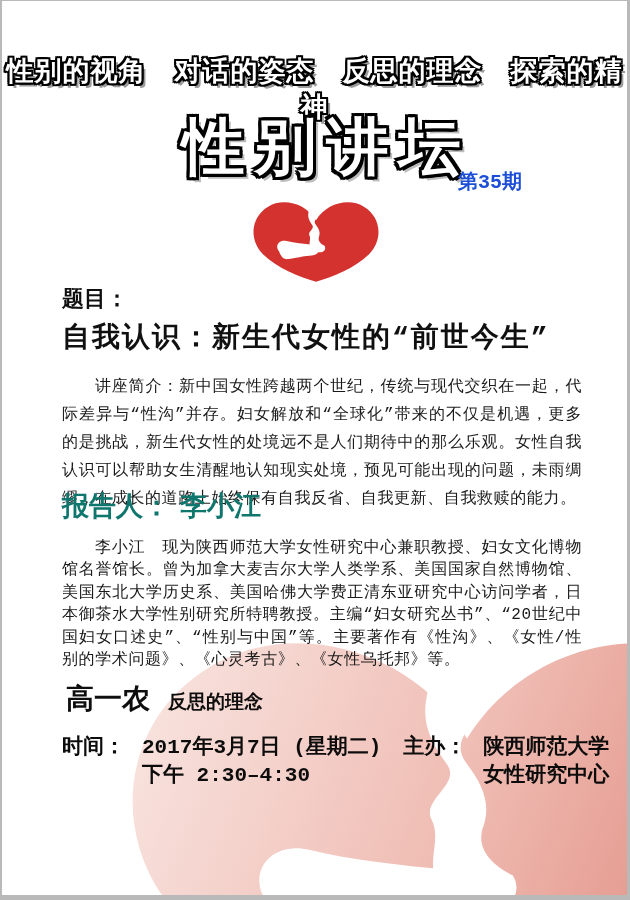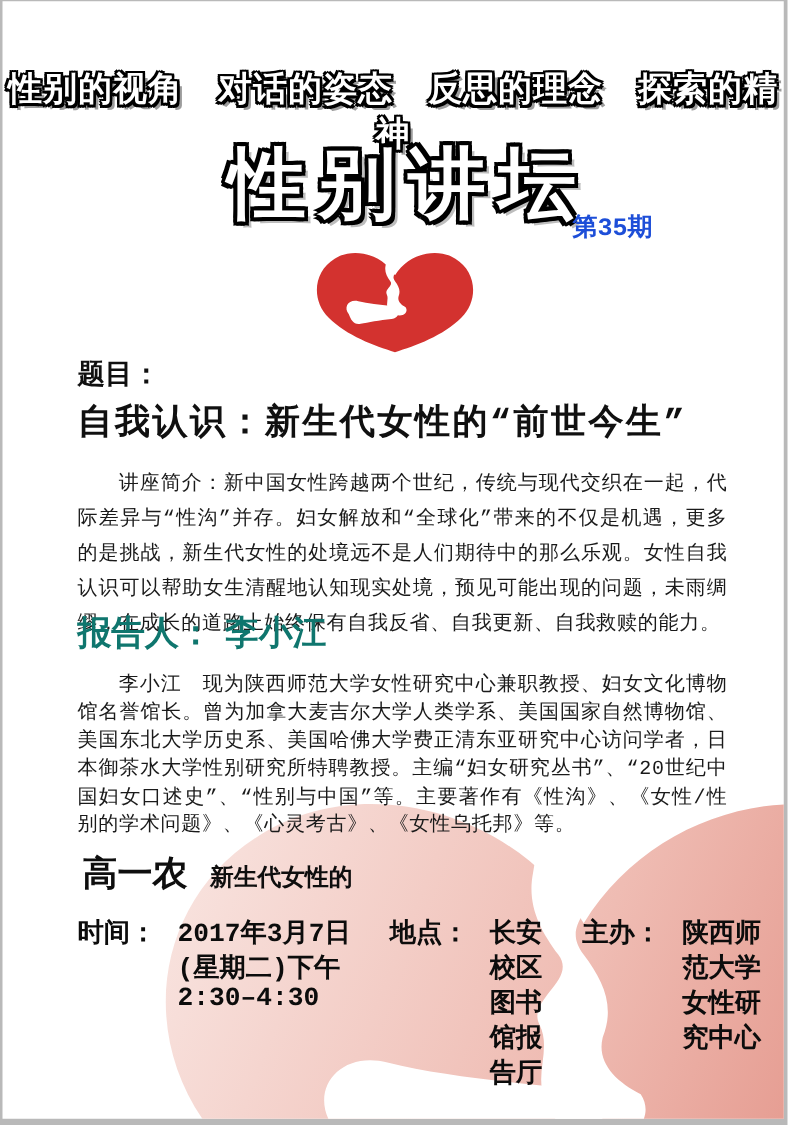--- a/index.html
+++ b/index.html
@@ -108,31 +108,27 @@
 
     <div class="speaker-row">
       <span class="label">报告人：</span>
       <span class="name">李小江</span>
     </div>
 
     <div class="bio">李小江　现为陕西师范大学女性研究中心兼职教授、妇女文化博物馆名誉馆长。曾为加拿大麦吉尔大学人类学系、美国国家自然博物馆、美国东北大学历史系、美国哈佛大学费正清东亚研究中心访问学者，日本御茶水大学性别研究所特聘教授。主编“妇女研究丛书”、“20世纪中国妇女口述史”、“性别与中国”等。主要著作有《性沟》、《女性/性别的学术问题》、《心灵考古》、《女性乌托邦》等。</div>
 
     <div class="comment-row">
       <span class="name">高一农</span>
-      <span class="title">新生代女性的</span>
+      <span class="title">反思的理念</span>
     </div>
 
     <div class="info">
       <div class="info-row">
         <span class="ilabel">时间：</span>
         <span class="ivalue">2017年3月7日 (星期二)下午 2:30–4:30</span>
-      </div>
-      <div class="info-row">
-        <span class="ilabel">地点：</span>
-        <span class="ivalue">长安校区图书馆报告厅</span>
       </div>
       <div class="info-row">
         <span class="ilabel">主办：</span>
         <span class="ivalue">陕西师范大学女性研究中心</span>
       </div>
     </div>
   </div>
 
 </div>
 

